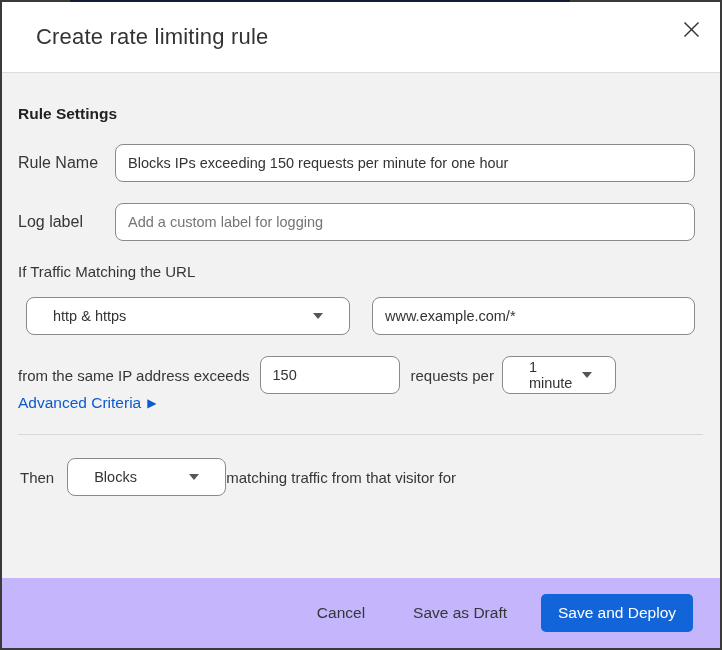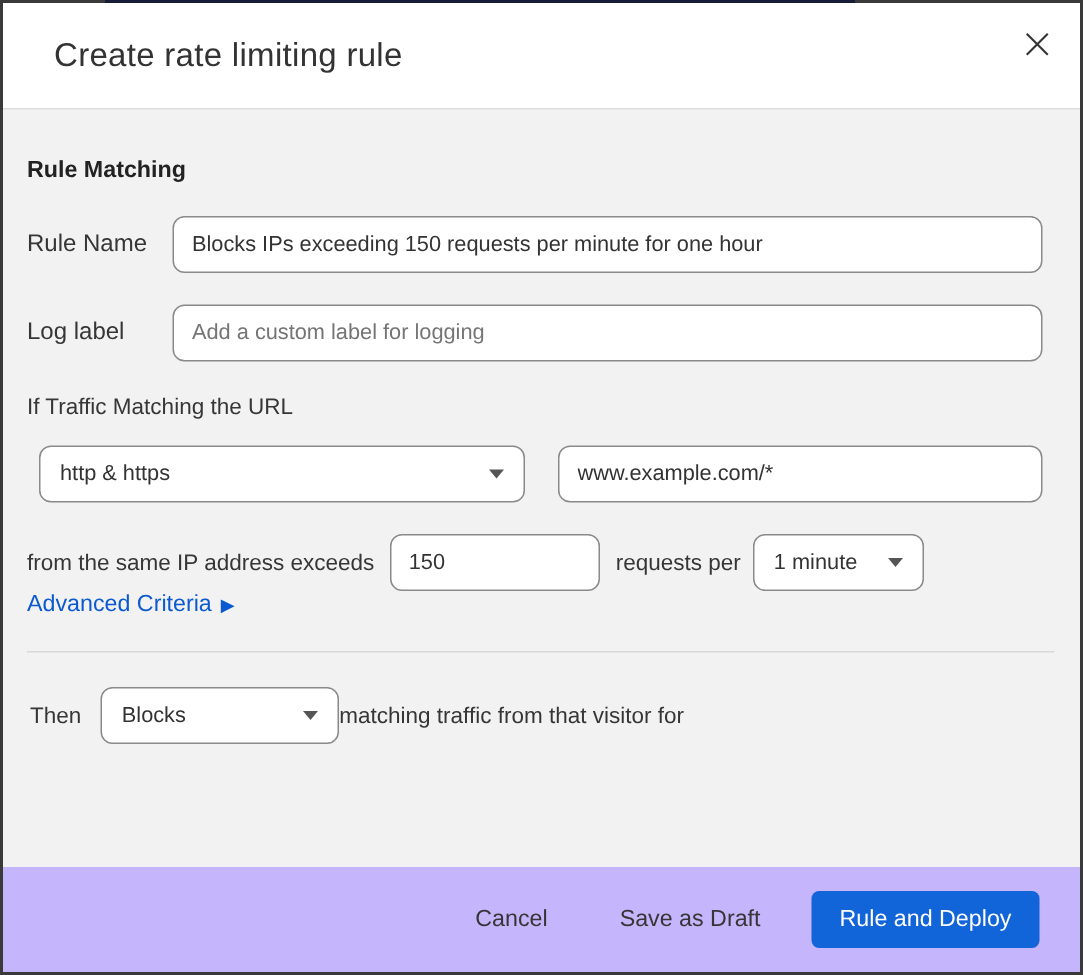--- a/index.html
+++ b/index.html
@@ -91,21 +91,21 @@
   .match-label { margin-top: 22px; }
   .scheme-row { margin-top: 17px; }
   .select-box {
     height: 38px;
     background: #fff;
     border: 1px solid #8a8a8a;
     border-radius: 8px;
     display: flex;
     align-items: center;
     justify-content: space-between;
-    padding: 0 13px;
+    padding: 0 26px;
     font-size: 14.5px;
     color: #333;
     cursor: pointer;
   }
   .caret {
     width: 0; height: 0;
     border-left: 5px solid transparent;
     border-right: 5px solid transparent;
     border-top: 6px solid #555;
     margin-left: 10px;
@@ -187,21 +187,21 @@
       <span>
         <svg width="17" height="17" viewBox="0 0 17 17">
           <line x1="1.5" y1="1.5" x2="15.5" y2="15.5" stroke="#333" stroke-width="1.4"></line>
           <line x1="15.5" y1="1.5" x2="1.5" y2="15.5" stroke="#333" stroke-width="1.4"></line>
         </svg>
       </span>
     </button>
   </div>
 
   <div class="body">
-    <div class="section-heading">Rule Matching</div>
+    <div class="section-heading">Rule Settings</div>
 
     <div class="row field-row">
       <div class="field-label">Rule Name</div>
       <input class="text-input grow" type="text" value="Blocks IPs exceeding 150 requests per minute for one hour" style="">
     </div>
 
     <div class="row field-row">
       <div class="field-label">Log label</div>
       <input class="text-input grow" type="text" placeholder="Add a custom label for logging" style="">
     </div>
@@ -243,15 +243,15 @@
         <span>Blocks</span>
         <span class="caret"></span>
       </div>
       <span class="inline-text matching-text">matching traffic from that visitor for</span>
     </div>
   </div>
 
   <div class="footer">
     <button class="ghost-btn">Cancel</button>
     <button class="ghost-btn">Save as Draft</button>
-    <button class="primary-btn">Rule and Deploy</button>
+    <button class="primary-btn">Save and Deploy</button>
   </div>
 </div>
 
 </body></html>

